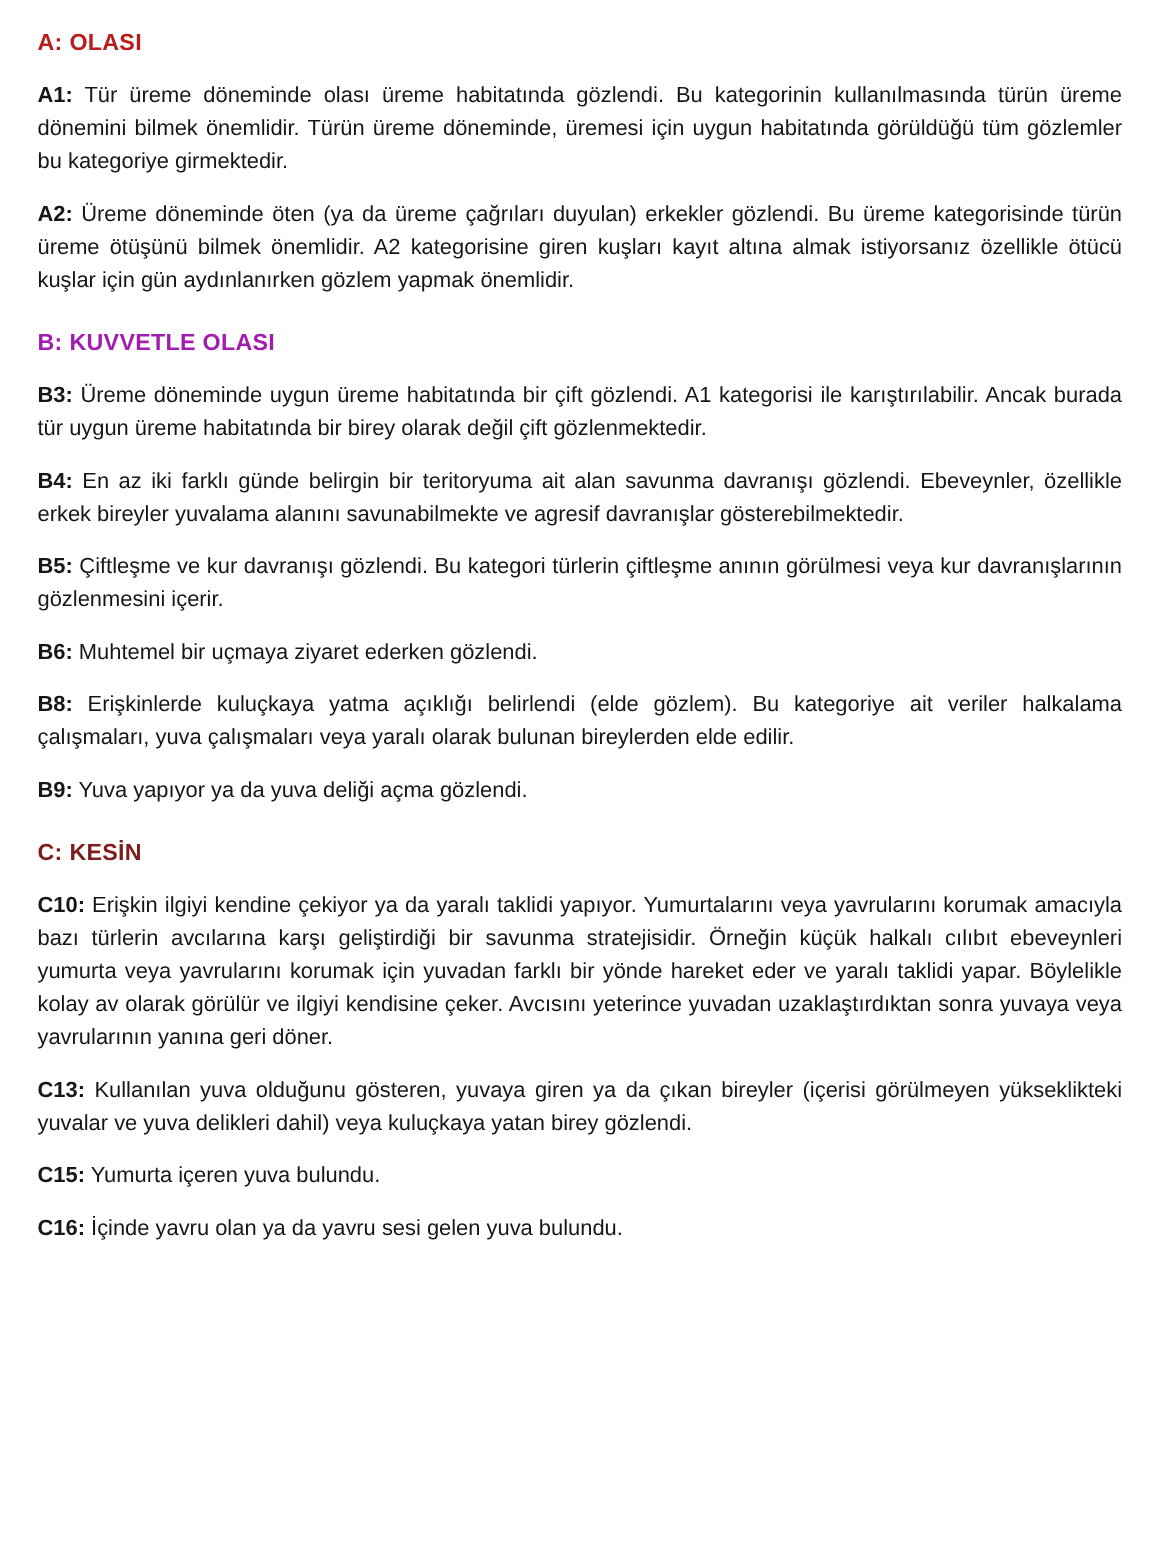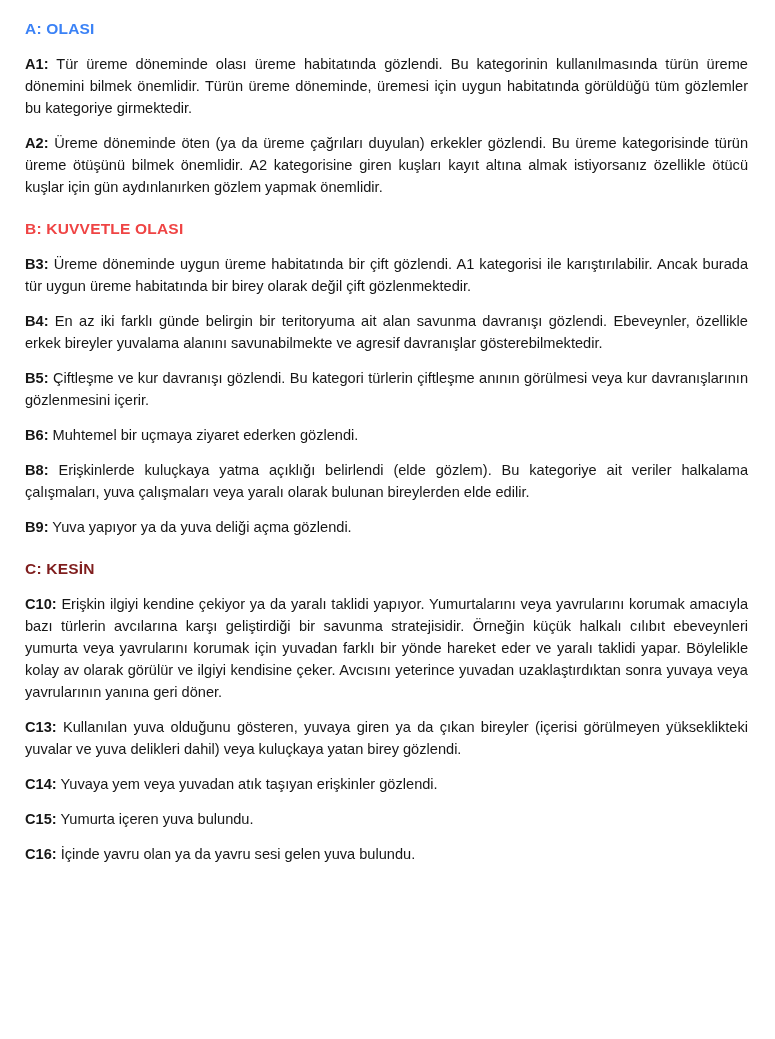--- a/index.html
+++ b/index.html
@@ -43,30 +43,29 @@
   span.seg.underline {
     text-decoration-thickness: 1px;
     text-underline-offset: 3px;
   }
 </style>
 </head>
 <body>
 
 <div class="page">
   <div>
-      <div class="section-heading" style="color: #3b82f6;">A: OLASI</div>
+      <div class="section-heading" style="color: #b91c1c;">A: OLASI</div>
       <p class="item"><b class="code">A1:</b> <span class="seg">Tür </span><span class="seg underline">üreme döneminde</span><span class="seg"> olası </span><span class="seg underline">üreme habitatında</span><span class="seg"> gözlendi. Bu kategorinin kullanılmasında türün üreme dönemini bilmek önemlidir. Türün üreme döneminde, üremesi için uygun habitatında görüldüğü tüm gözlemler bu kategoriye girmektedir.</span></p>
       <p class="item"><b class="code">A2:</b> <span class="seg underline">Üreme döneminde öten</span><span class="seg"> (ya da üreme çağrıları duyulan) erkekler gözlendi. Bu üreme kategorisinde türün üreme ötüşünü bilmek önemlidir. A2 kategorisine giren kuşları kayıt altına almak istiyorsanız özellikle ötücü kuşlar için gün aydınlanırken gözlem yapmak önemlidir.</span></p>
-      <div class="section-heading" style="color: #ef4444;">B: KUVVETLE OLASI</div>
+      <div class="section-heading" style="color: #a21caf;">B: KUVVETLE OLASI</div>
       <p class="item"><b class="code">B3:</b> <span class="seg underline">Üreme döneminde</span><span class="seg"> uygun </span><span class="seg underline">üreme habitatında</span><span class="seg"> bir </span><span class="seg underline">çift</span><span class="seg"> gözlendi. A1 kategorisi ile karıştırılabilir. Ancak burada tür uygun üreme habitatında bir birey olarak değil çift gözlenmektedir.</span></p>
       <p class="item"><b class="code">B4:</b> <span class="seg underline">En az iki farklı günde</span><span class="seg"> belirgin bir </span><span class="seg underline">teritoryuma</span><span class="seg"> ait alan savunma davranışı gözlendi. Ebeveynler, özellikle erkek bireyler yuvalama alanını savunabilmekte ve agresif davranışlar gösterebilmektedir.</span></p>
       <p class="item"><b class="code">B5:</b> <span class="seg underline">Çiftleşme</span><span class="seg"> ve </span><span class="seg underline">kur davranışı</span><span class="seg"> gözlendi. Bu kategori türlerin çiftleşme anının görülmesi veya kur davranışlarının gözlenmesini içerir.</span></p>
       <p class="item"><b class="code">B6:</b> <span class="seg">Muhtemel bir </span><span class="seg underline">uçmaya</span><span class="seg"> ziyaret ederken gözlendi.</span></p>
       <p class="item"><b class="code">B8:</b> <span class="seg">Erişkinlerde </span><span class="seg underline">kuluçkaya yatma açıklığı</span><span class="seg"> belirlendi (elde gözlem). Bu kategoriye ait veriler halkalama çalışmaları, yuva çalışmaları veya yaralı olarak bulunan bireylerden elde edilir.</span></p>
       <p class="item"><b class="code">B9:</b> <span class="seg underline">Yuva yapıyor</span><span class="seg"> ya da </span><span class="seg underline">yuva deliği açma</span><span class="seg"> gözlendi.</span></p>
       <div class="section-heading" style="color: #7f1d1d;">C: KESİN</div>
       <p class="item"><b class="code">C10:</b> <span class="seg underline">Erişkin ilgiyi kendine çekiyor</span><span class="seg"> ya da </span><span class="seg underline">yaralı taklidi</span><span class="seg"> yapıyor. Yumurtalarını veya yavrularını korumak amacıyla bazı türlerin avcılarına karşı geliştirdiği bir savunma stratejisidir. Örneğin küçük halkalı cılıbıt ebeveynleri yumurta veya yavrularını korumak için yuvadan farklı bir yönde hareket eder ve yaralı taklidi yapar. Böylelikle kolay av olarak görülür ve ilgiyi kendisine çeker. Avcısını yeterince yuvadan uzaklaştırdıktan sonra yuvaya veya yavrularının yanına geri döner.</span></p>
       <p class="item"><b class="code">C13:</b> <span class="seg underline">Kullanılan yuva</span><span class="seg"> olduğunu gösteren, </span><span class="seg underline">yuvaya giren ya da çıkan bireyler</span><span class="seg"> (içerisi görülmeyen yükseklikteki yuvalar ve yuva delikleri dahil) veya </span><span class="seg underline">kuluçkaya yatan</span><span class="seg"> birey gözlendi.</span></p>
-      <p class="item"><b class="code">C14:</b> <span class="seg underline">Yuvaya yem</span><span class="seg"> veya </span><span class="seg underline">yuvadan atık</span><span class="seg"> taşıyan erişkinler gözlendi.</span></p>
       <p class="item"><b class="code">C15:</b> <span class="seg underline">Yumurta içeren yuva</span><span class="seg"> bulundu.</span></p>
       <p class="item"><b class="code">C16:</b> <span class="seg">İçinde </span><span class="seg underline">yavru</span><span class="seg"> olan ya da yavru sesi gelen </span><span class="seg underline">yuva</span><span class="seg"> bulundu.</span></p>
     </div>
 </div>
 
 </body></html>

